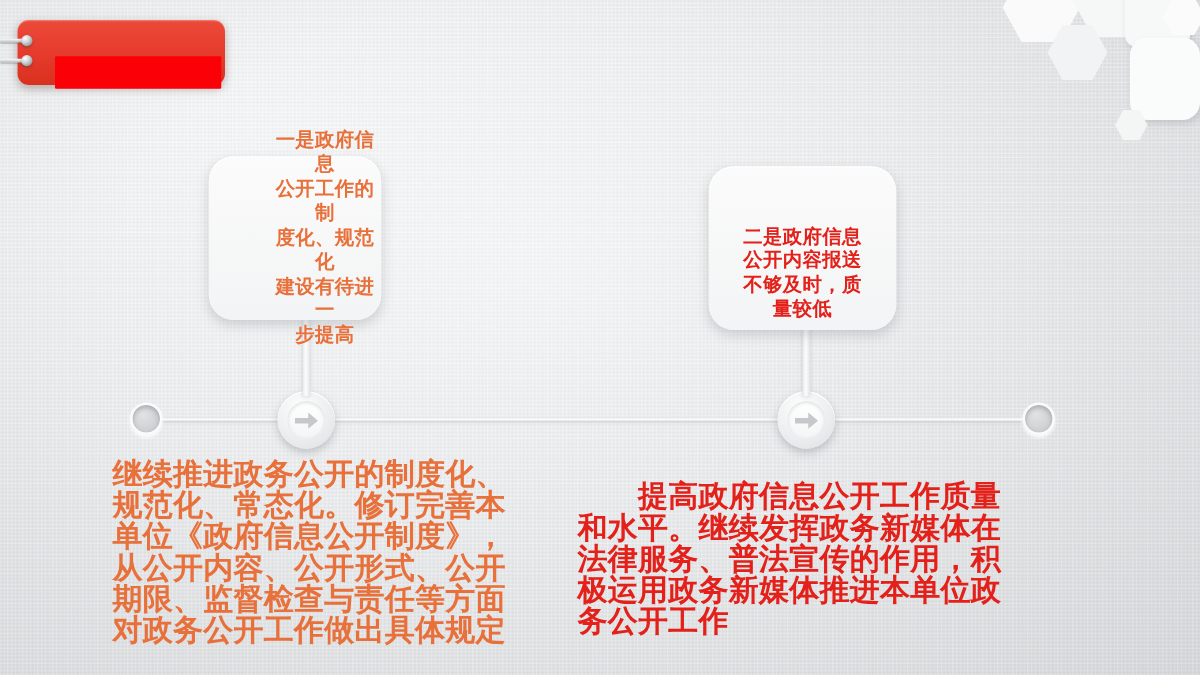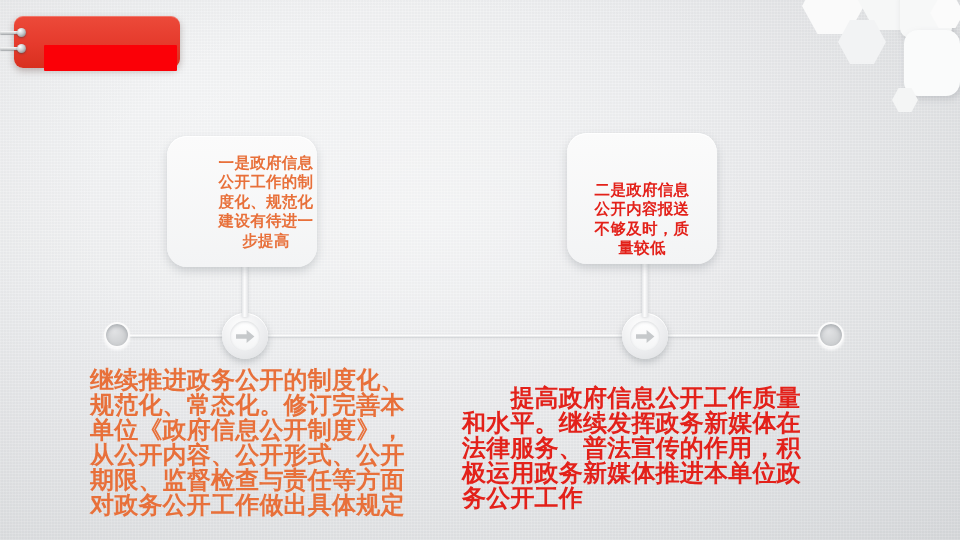--- a/index.html
+++ b/index.html
@@ -178,21 +178,21 @@
         <svg class="arrow-ico" width="19" height="15" viewBox="0 0 19 15" aria-hidden="true">
           <path d="M0 5.3 H10.6 V1.0 L18.4 7.5 L10.6 14.0 V9.7 H0 Z" fill="#c6c9cb"></path>
         </svg>
       </div>
     </div>
   </div>
 
   <div class="stem" style="left:242px;top:255px;height:62px;"></div>
   <div class="stem" style="left:642px;top:255px;height:62px;"></div>
 
-  <div class="bubble" style="left:167px;top:136px;width:150px;height:131px;padding-left:48px;">
+  <div class="bubble" style="left:167px;top:125px;width:138px;height:131px;padding-left:48px;">
     <div class="bubble-text" style="color:#e8703a;">一是政府信息
 公开工作的制
 度化、规范化
 建设有待进一
 步提高</div>
   </div>
 
   <div class="bubble" style="left:567px;top:133px;width:150px;height:131px;">
     <div class="bubble-text" style="color:#e3211a;margin-top:40px;">二是政府信息
 公开内容报送

